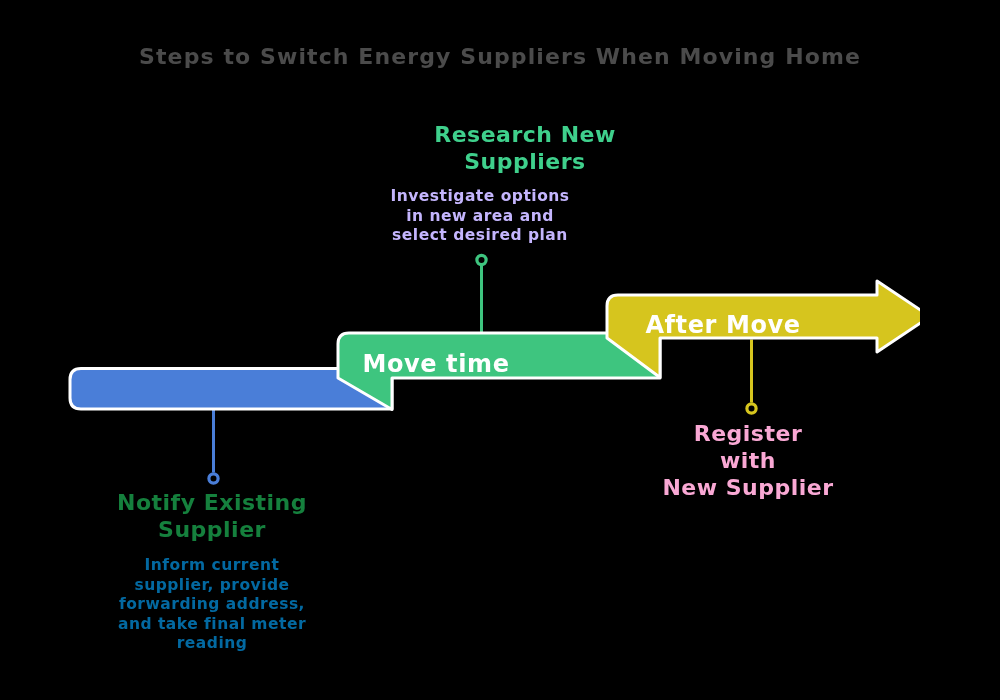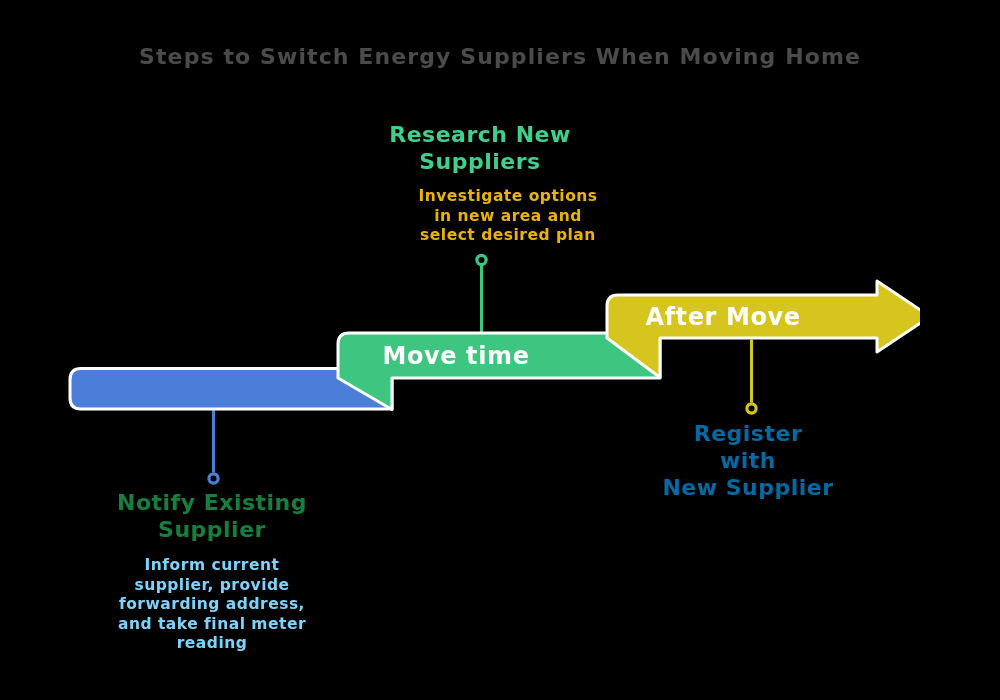--- a/index.html
+++ b/index.html
@@ -10,34 +10,35 @@
   .abs{position:absolute;}
   .title{
     left:500px;top:44px;transform:translateX(-50%);
     font-size:22px;font-weight:bold;letter-spacing:1.1px;white-space:nowrap;
     color:#4b4b4b;
   }
   .band-label{
     transform:translate(-50%,-50%);
     font-size:24px;font-weight:bold;letter-spacing:0.6px;white-space:nowrap;
     color:#ffffff;
+    margin-top:8px;
   }
   .co-head{
     transform:translateX(-50%);text-align:center;white-space:pre-line;
     font-size:22px;font-weight:bold;line-height:27px;letter-spacing:0.5px;
   }
   .co-body{
     transform:translateX(-50%);text-align:center;white-space:pre-line;
     font-size:15.5px;font-weight:bold;line-height:19.5px;letter-spacing:0.5px;
   }
-  .head-green{color:#3fd08c;}
+  .head-green{color:#3fd08c;margin-left:45px;}
   .head-blue{color:#15803d;}
-  .head-yellow{color:#0369a1;}
-  .body-green{color:#eab308;margin-left:28px;}
-  .body-blue{color:#7dd3fc;}
+  .head-yellow{color:#f9a8d4;}
+  .body-green{color:#c4b5fd;}
+  .body-blue{color:#0369a1;}
   .body-yellow{color:#4a4726;}
   svg.layer{left:0;top:0;}
 </style>
 </head>
 <body>
 
 <div class="canvas">
 
   <div class="abs title">Steps to Switch Energy Suppliers When Moving Home</div>
 
@@ -52,21 +53,21 @@
     <line x1="751.5" y1="339.5" x2="751.5" y2="402.5" stroke-width="3" stroke="#d6c51e"></line>
     <circle cx="751.5" cy="408.5" r="4.6" fill="none" stroke-width="3.2" stroke="#d6c51e"></circle>
 
     <path d="M 81 368.5 L 392 368.5 L 392 409 L 81 409 Q 70 409 70 398 L 70 379.5 Q 70 368.5 81 368.5 Z" stroke="#ffffff" stroke-width="3" stroke-linejoin="round" fill="#4a7ed8"></path>
 
     <path d="M 349 333 L 660 333 L 660 378 L 392 378 L 392 409.5 L 338 378 L 338 344 Q 338 333 349 333 Z" stroke="#ffffff" stroke-width="3" stroke-linejoin="round" fill="#3ec57f"></path>
 
     <path d="M 618 295 L 877 295 L 877 281 L 930 316.5 L 877 352 L 877 338 L 660 338 L 660 377.5 L 607 338 L 607 306 Q 607 295 618 295 Z" stroke="#ffffff" stroke-width="3" stroke-linejoin="round" fill="#d6c51e"></path>
   </svg>
 
-  <div class="abs band-label" style="left:456px;top:355.5px;">Move time</div>
+  <div class="abs band-label" style="left:436px;top:355.5px;">Move time</div>
   <div class="abs band-label" style="left:723px;top:316.5px;">After Move</div>
 
   <div class="abs co-head head-green" style="left:480px;top:121px;">Research New
 Suppliers</div>
   <div class="abs co-body body-green" style="left:480px;top:187px;">Investigate options
 in new area and
 select desired plan</div>
 
   <div class="abs co-head head-blue" style="left:212px;top:489px;">Notify Existing
 Supplier</div>

